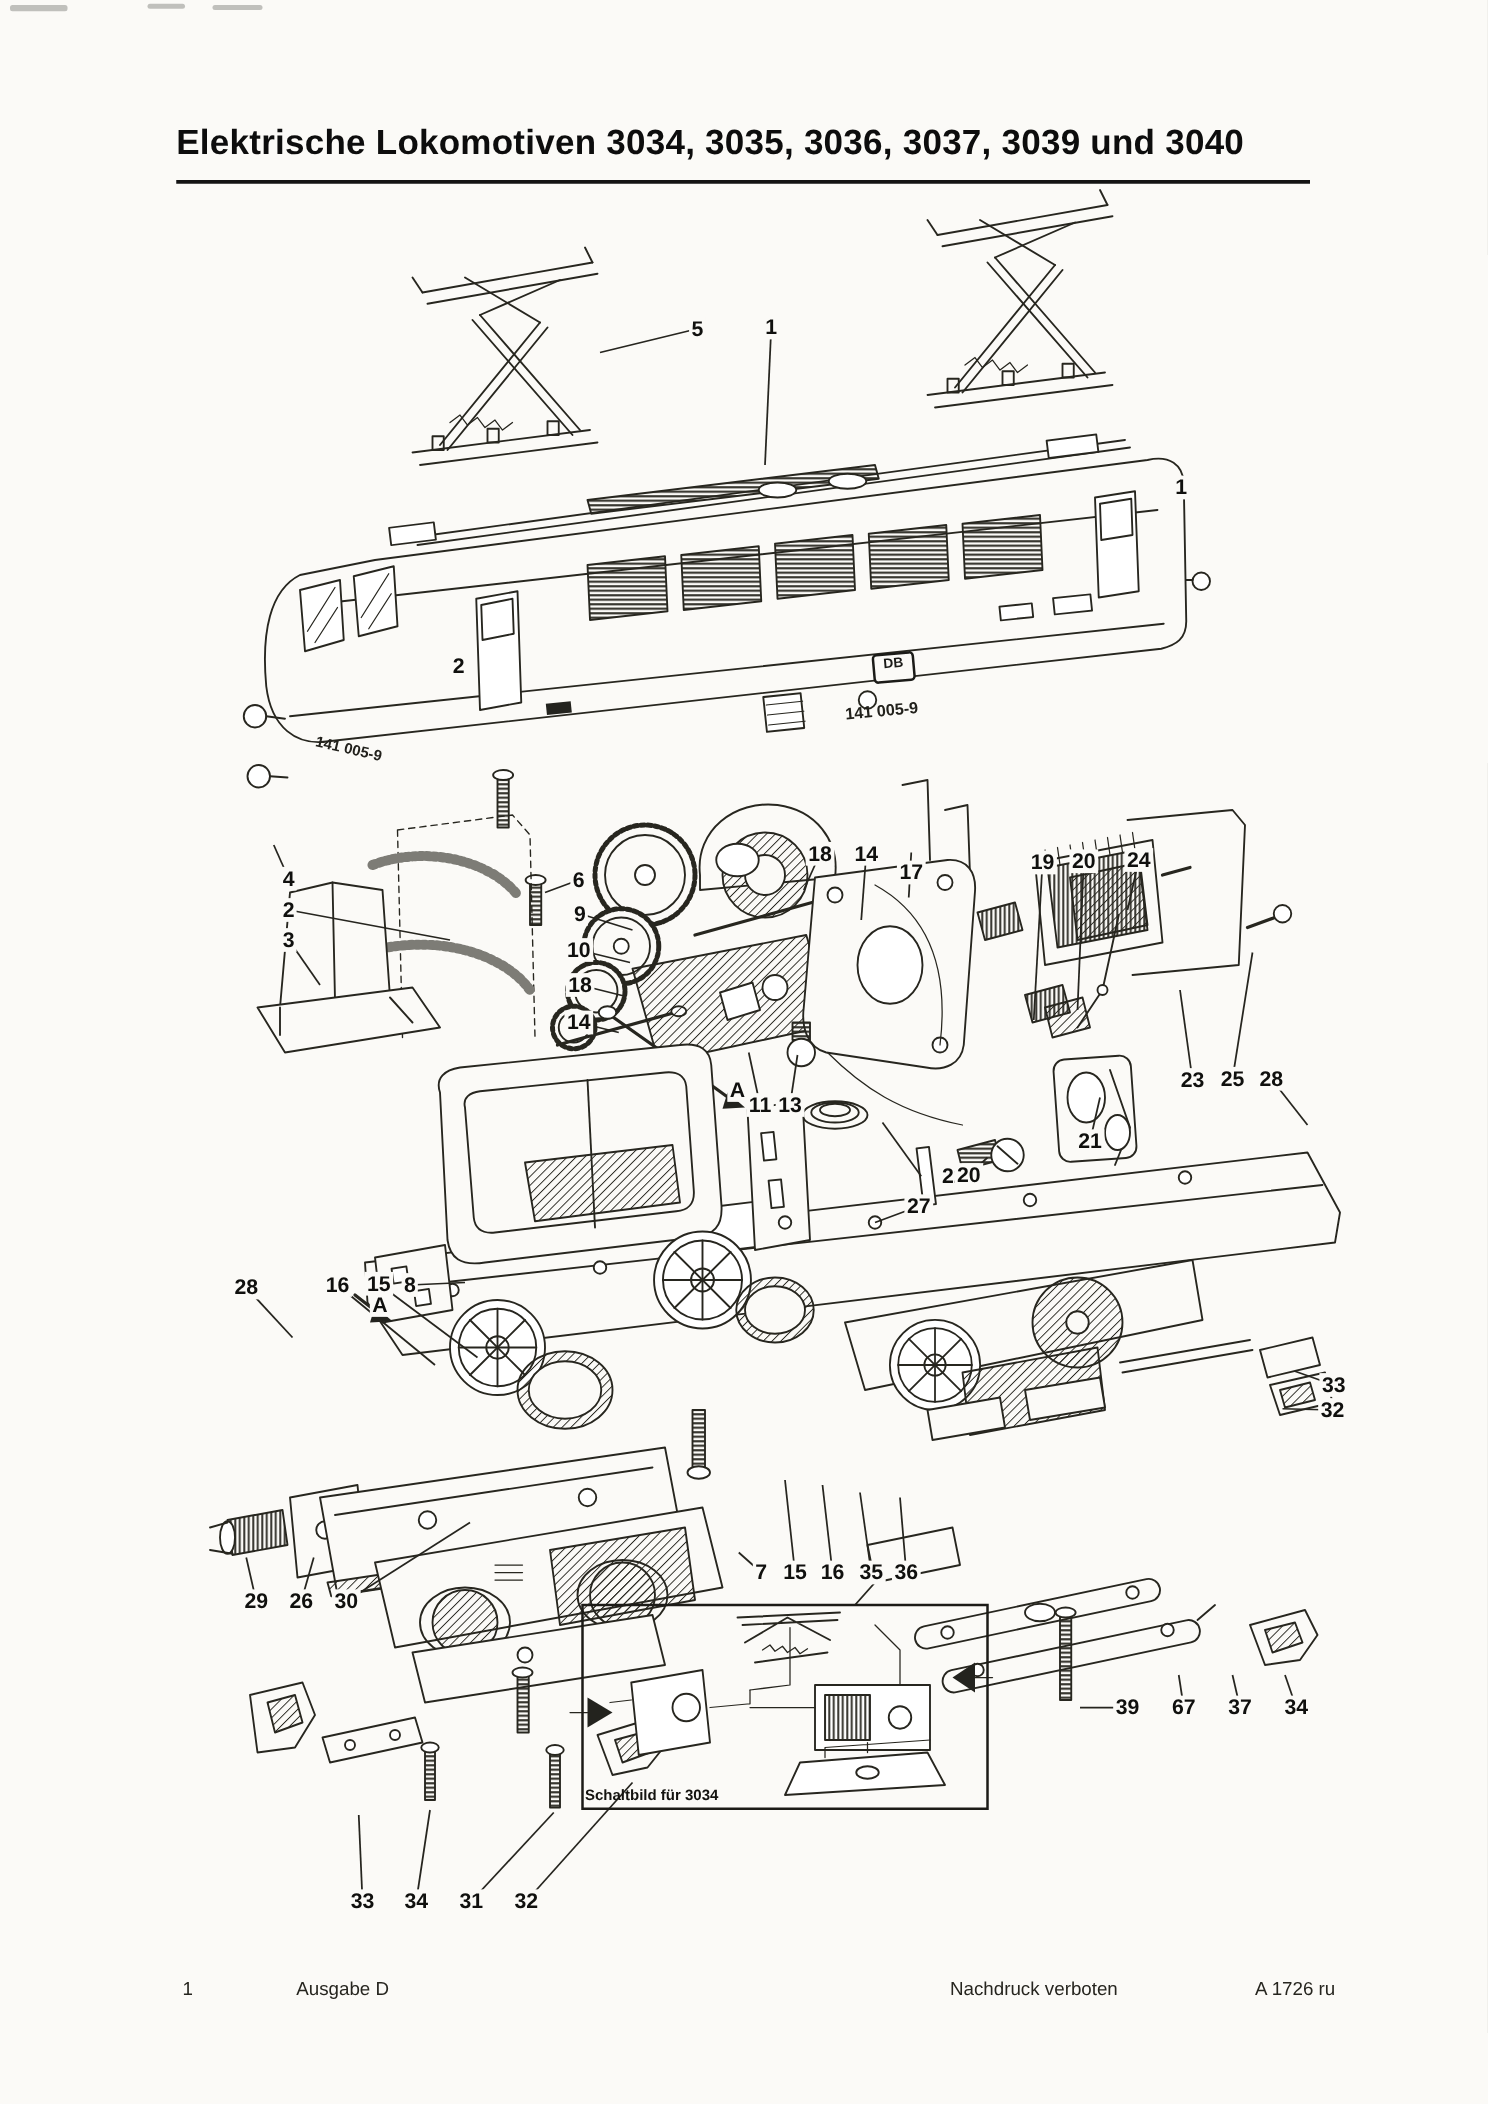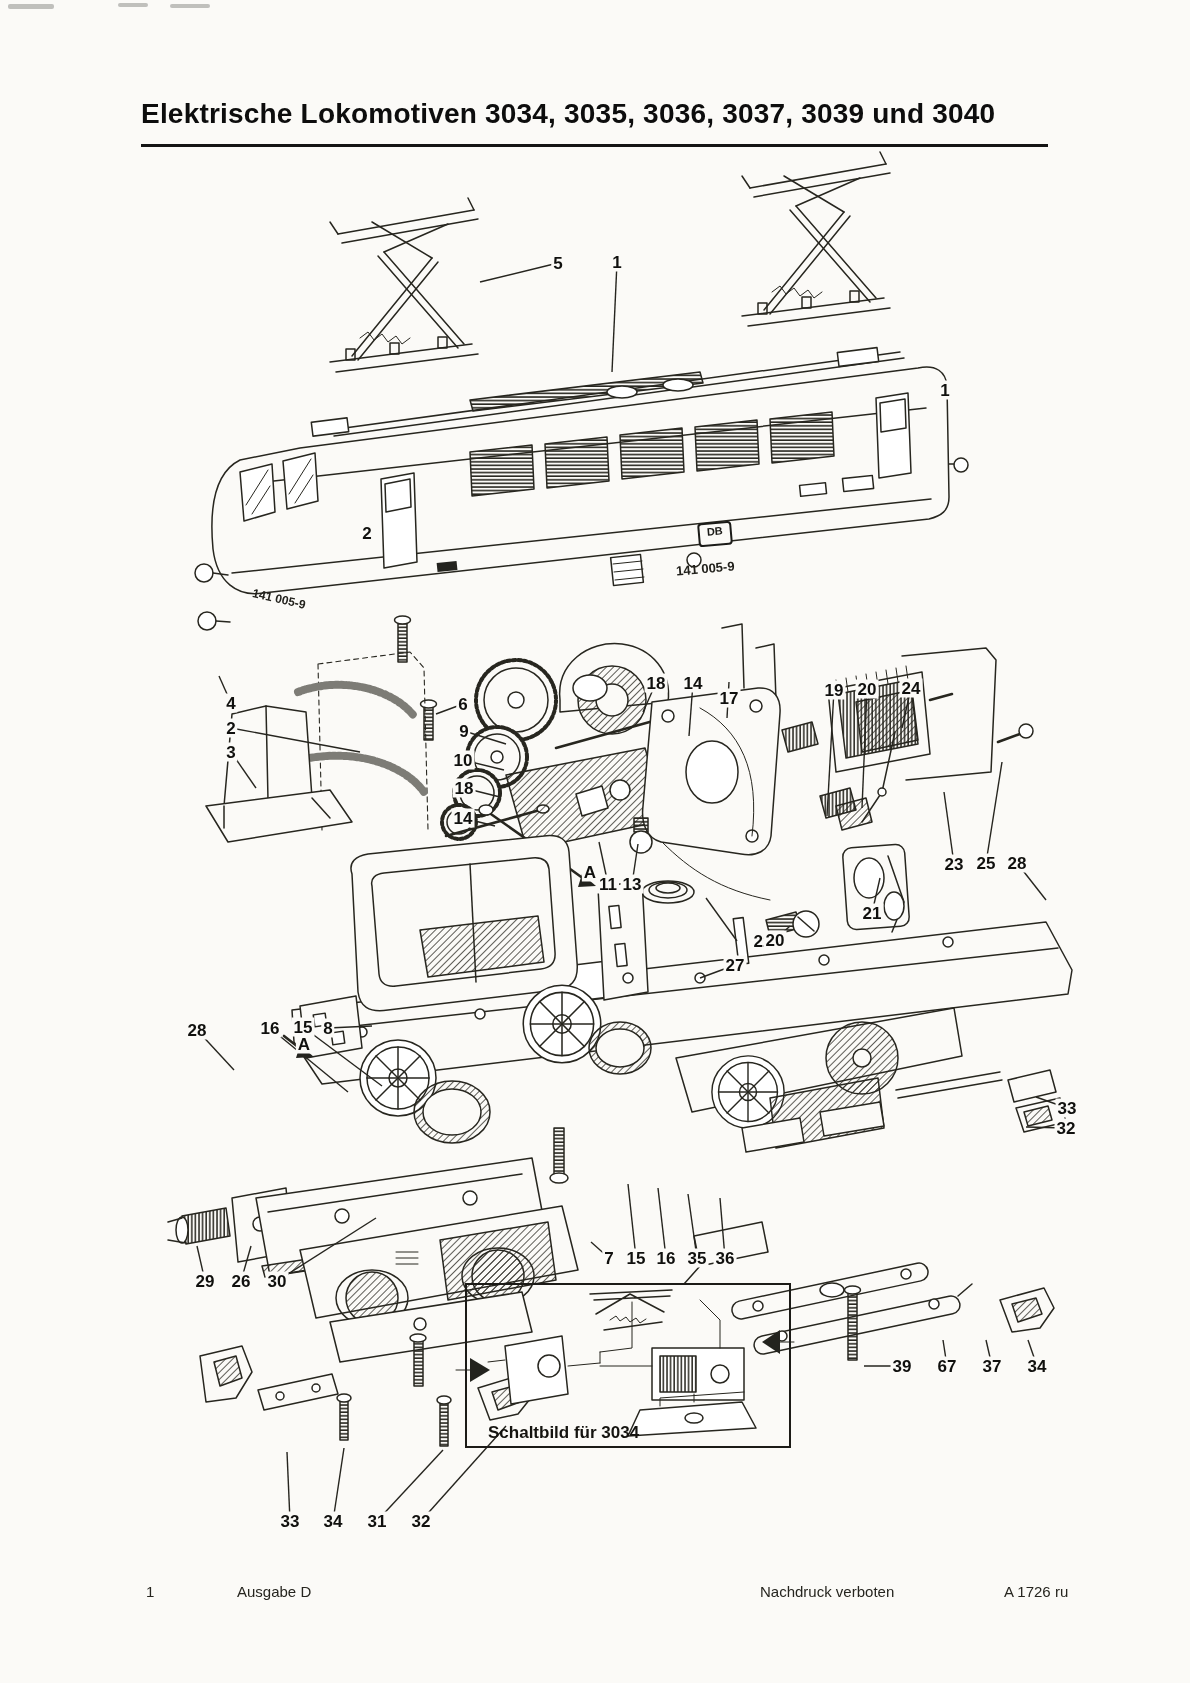--- a/index.html
+++ b/index.html
@@ -21,21 +21,21 @@
   #leader-layer line{stroke:#26251f;stroke-width:1.4;}
   .callout{position:absolute;transform:translate(-50%,-50%);font-weight:700;font-size:17px;
            line-height:1;background:#fbfaf7;padding:1px 2px;color:#10100e;white-space:nowrap;}
   .db-badge{position:absolute;left:698px;top:522px;width:30px;height:20px;background:#fbfaf7;
             border:2.5px solid #1b1b18;border-radius:4px;color:#1b1b18;font-size:11px;font-weight:700;
             text-align:center;line-height:15px;transform:rotate(-5deg);}
   .road-number{position:absolute;font-weight:700;color:#22211c;white-space:nowrap;}
   .road-number.side{left:676px;top:561px;font-size:13px;transform:rotate(-5deg);}
   .road-number.front{left:252px;top:592px;font-size:12px;transform:rotate(13deg);}
   .inset{position:absolute;left:465px;top:1283px;width:322px;height:161px;border:2px solid #1c1b17;}
-  .inset-label{position:absolute;left:21px;bottom:3px;font-size:17px;font-weight:700;color:#14130f;}
+  .inset-label{position:absolute;left:1px;bottom:3px;font-size:12px;font-weight:700;color:#14130f;}
   .footer{position:absolute;left:0;top:1583px;width:1190px;height:30px;font-size:15px;color:#26251f;}
   .footer span{position:absolute;white-space:nowrap;}
   .f-page{left:146px;} .f-edition{left:237px;} .f-copy{left:760px;} .f-code{left:1004px;}
 </style>
 </head>
 <body>
 
 <div class="page">
 
   <div class="scan-mark" style="left:8px;top:4px;width:46px;height:5px"></div>

